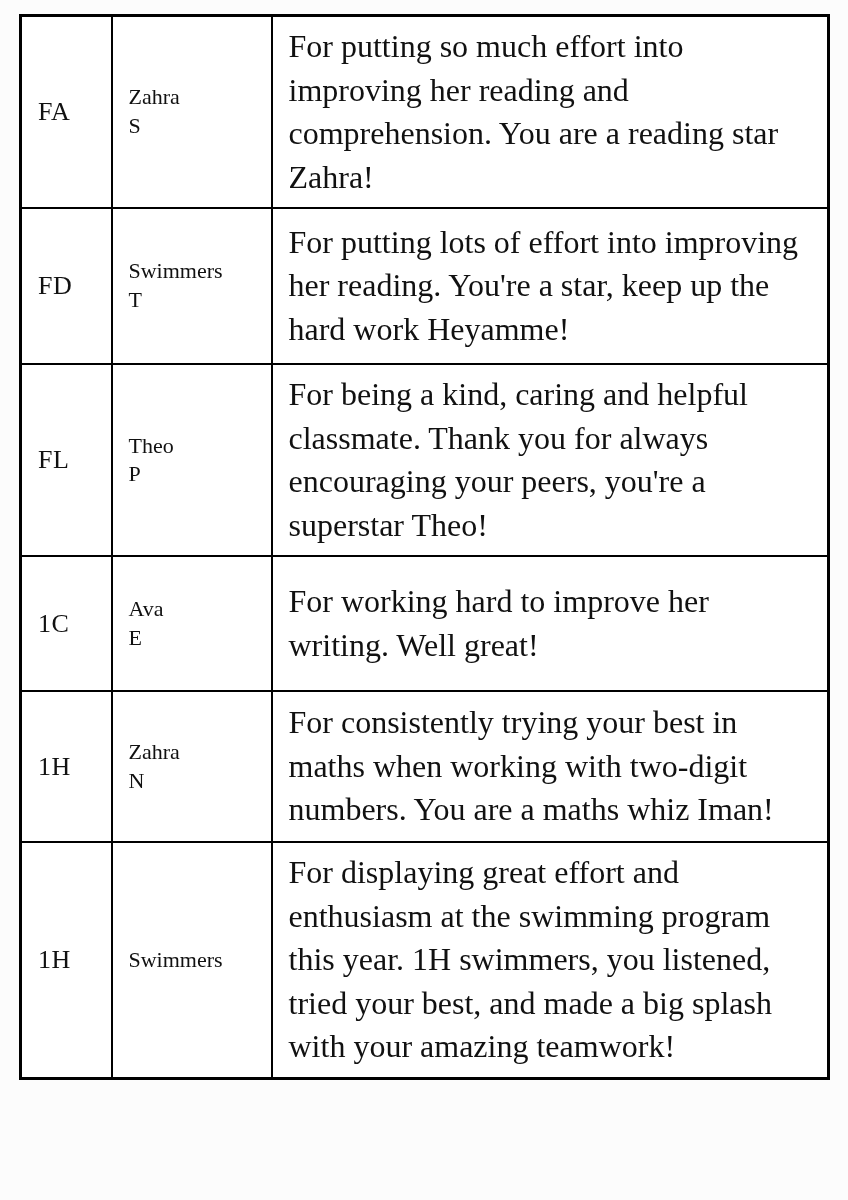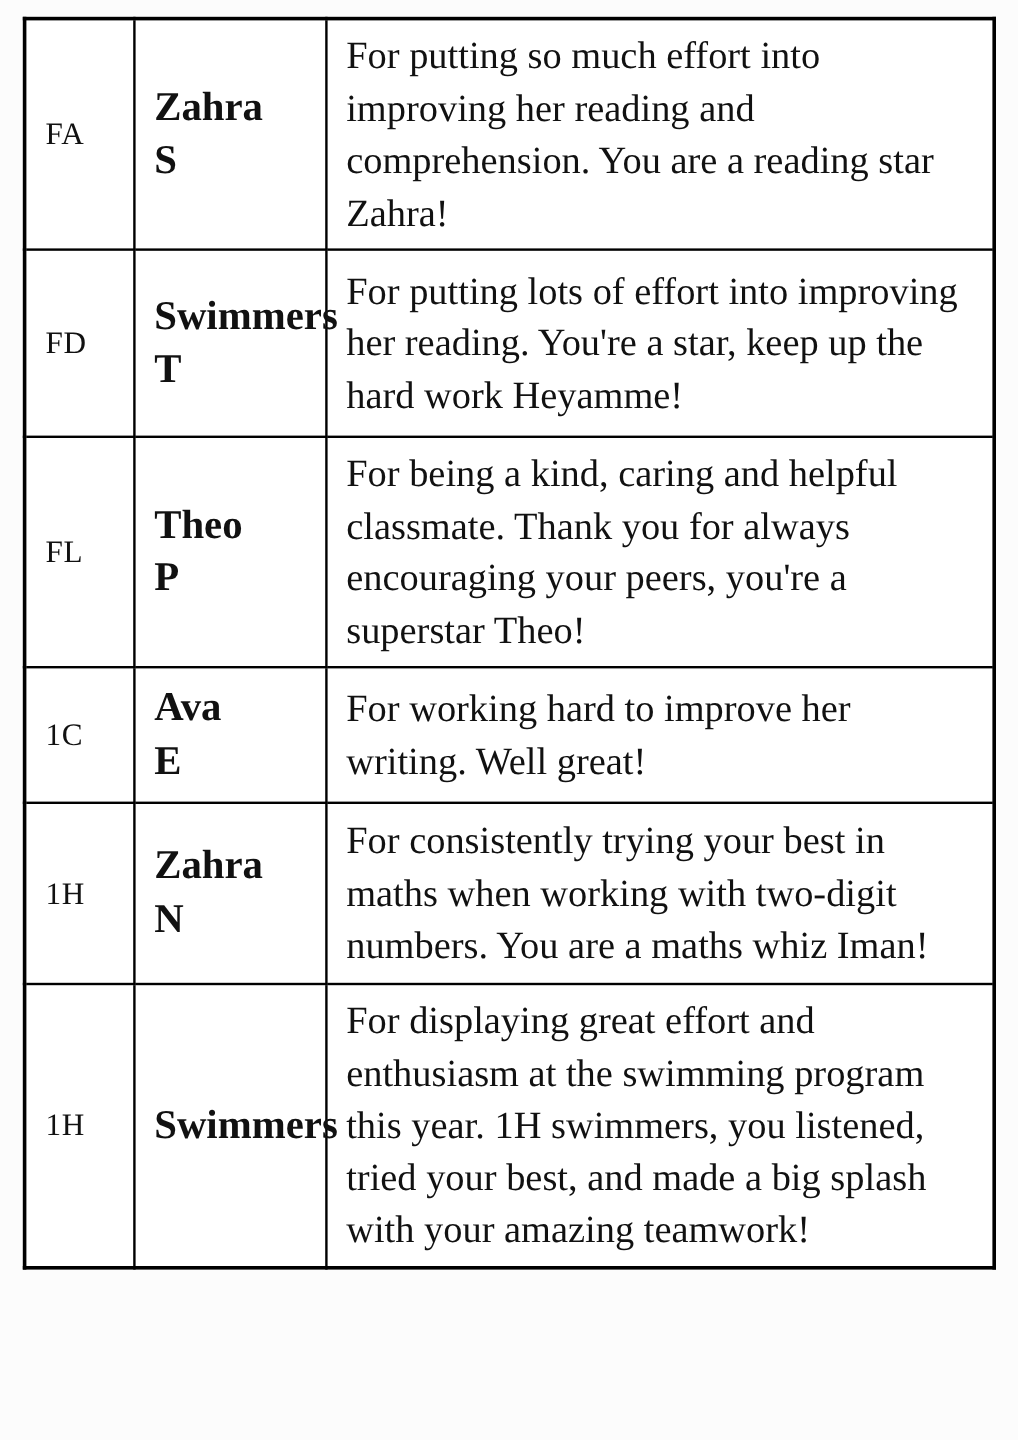--- a/index.html
+++ b/index.html
@@ -33,22 +33,22 @@
     box-sizing: border-box;
   }
   td.class-cell {
     width: 91px;
     font-weight: normal;
     font-size: 26px;
     letter-spacing: 0.5px;
   }
   td.name-cell {
     width: 160px;
-    font-weight: bold;
-    font-size: 34px;
+    font-weight: normal;
+    font-size: 22px;
     line-height: 1.3;
   }
   td.reason-cell {
     font-size: 32px;
     line-height: 1.36;
     padding-right: 14px;
   }
 </style>
 </head>
 <body>
@@ -88,21 +88,21 @@
     </td>
     <td class="name-cell">
       <div>Theo</div>
       <div>P</div>
     </td>
     <td class="reason-cell">
       <span>For being a kind, caring and helpful classmate. Thank you for always encouraging your peers, you're a superstar Theo!</span>
     </td>
   </tr>
 
-  <tr style="height: 113px;">
+  <tr style="height: 135px;">
     <td class="class-cell">
       <span>1C</span>
     </td>
     <td class="name-cell">
       <div>Ava</div>
       <div>E</div>
     </td>
     <td class="reason-cell">
       <span>For working hard to improve her writing. Well great!</span>
     </td>

